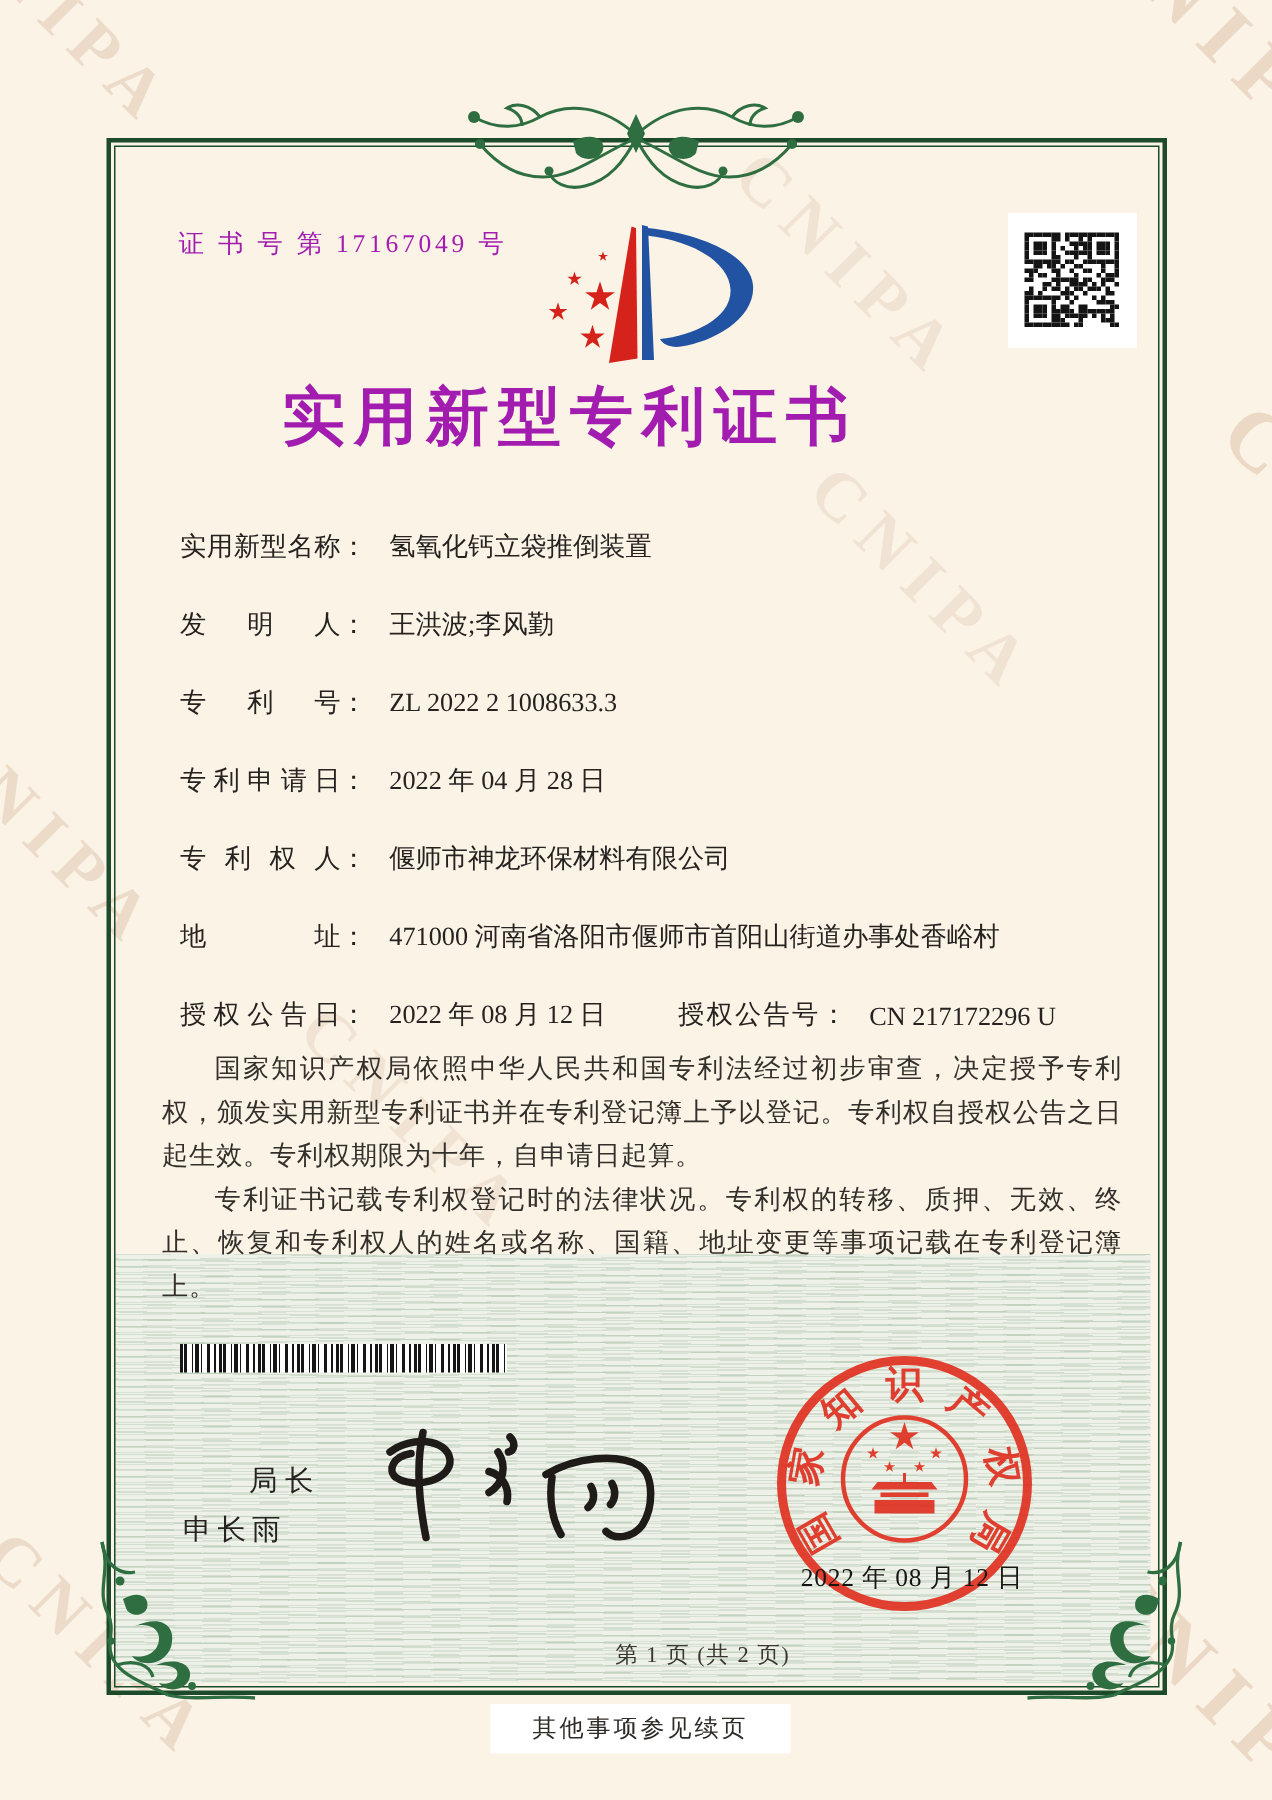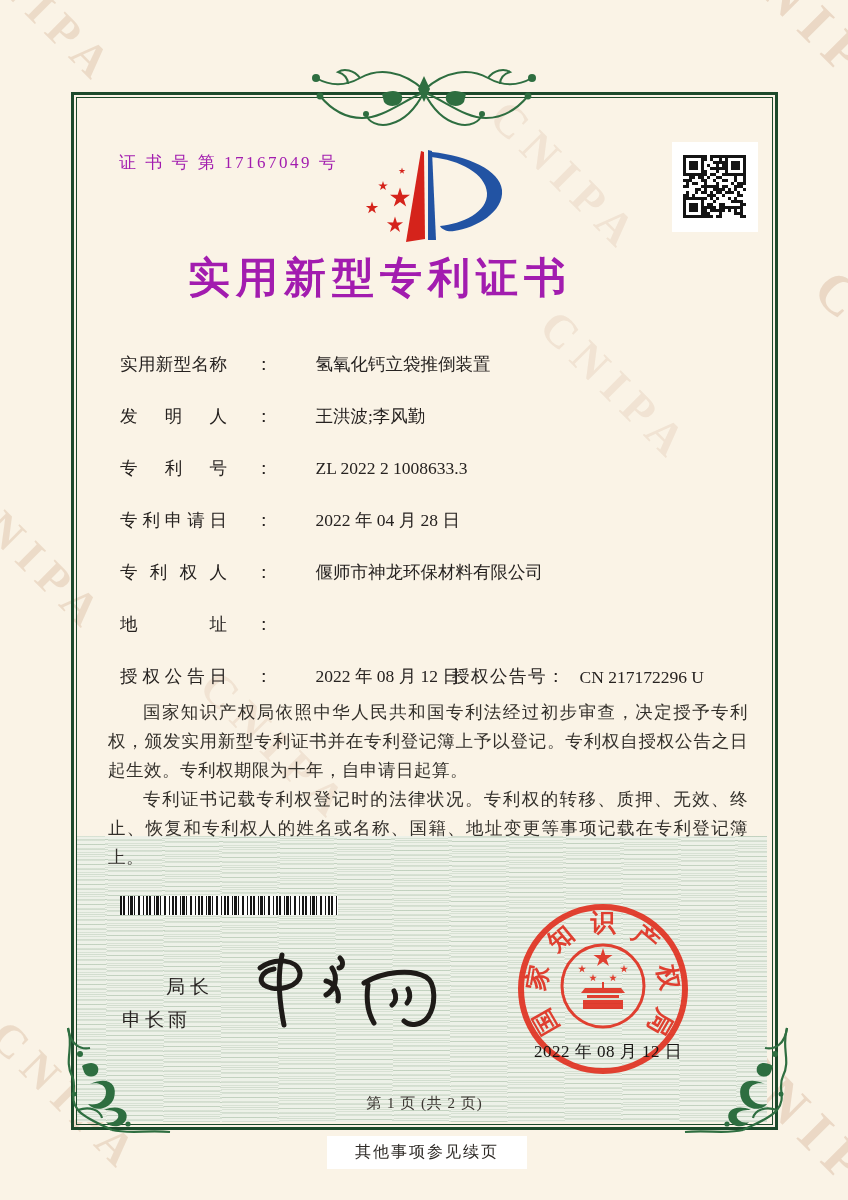--- a/index.html
+++ b/index.html
@@ -43,21 +43,21 @@
   .logo{position:absolute;left:348px;top:136px;z-index:4;}
   .qr-box{position:absolute;left:672px;top:142px;width:86px;height:90px;background:#ffffff;z-index:4;}
   .qr-grid{position:absolute;left:11px;top:13px;display:grid;grid-template-columns:repeat(21,3px);grid-auto-rows:3px;}
   .qr-grid .d{background:#141414;}
   .doc-title{
     position:absolute;left:71px;top:250px;width:618px;z-index:4;
     text-align:center;font-size:42px;font-weight:bold;letter-spacing:6px;color:#a21caf;
   }
   
   .fields{position:absolute;left:120px;top:352px;width:620px;z-index:4;font-size:17.5px;}
-  .field-row{position:relative;display:flex;align-items:baseline;height:22px;margin-bottom:30px;gap:28px;}
+  .field-row{position:relative;display:flex;align-items:baseline;height:22px;margin-bottom:30px;}
   .flabel{display:inline-block;width:107px;text-align:justify;text-align-last:justify;}
   .fvalue{margin-left:15px;}
   .grant-pair{position:absolute;left:332px;top:0;display:flex;align-items:flex-end;}
   .grant-pair .glabel{letter-spacing:1.5px;}
   
   .body-text{position:absolute;left:108px;top:698px;width:640px;z-index:4;
     font-size:17.5px;line-height:29px;text-align:justify;color:#33302b;letter-spacing:.5px;}
   .body-text p{margin:0;text-indent:2em;}
   
   .barcode{position:absolute;left:120px;top:896px;width:218px;height:19px;z-index:4;
@@ -66,21 +66,21 @@
       #151515 8px 9px,#fdfdfd 9px 10px,#151515 10px 13px,#fdfdfd 13px 14px,
       #151515 14px 15px,#fdfdfd 15px 18px,#151515 18px 20px,#fdfdfd 20px 23px,
       #151515 23px 24px,#fdfdfd 24px 26px);}
   .director-title{position:absolute;left:122px;top:974px;z-index:4;font-size:19px;letter-spacing:5px;margin-left:44px;}
   .director-name{position:absolute;left:122px;top:1007px;z-index:4;font-size:19px;letter-spacing:4px;}
   .signature{position:absolute;left:240px;top:933px;z-index:4;}
   .seal{position:absolute;left:503px;top:889px;z-index:5;opacity:.95;}
   .seal-date{position:absolute;left:519px;top:1040px;width:178px;z-index:6;
     text-align:center;font-size:17px;color:#171513;letter-spacing:.5px;}
   .page-info{position:absolute;left:71px;top:1094px;width:707px;z-index:4;
-    text-align:center;font-size:15px;color:#3a3530;letter-spacing:1px;}
+    text-align:center;font-size:15px;color:#3a3530;letter-spacing:1px;padding-left:44px;}
   .continuation{position:absolute;left:327px;top:1136px;z-index:4;
     background:#ffffff;padding:6px 28px;font-size:16px;letter-spacing:2px;color:#2e2a26;}
 </style>
 </head>
 <body>
 
 <div class="page">
 
   <div class="wm" style="left:-55px;top:-18px;">CNIPA</div>
   <div class="wm wm-lg" style="left:700px;top:-8px;">CNIPA</div>
@@ -652,20 +652,21 @@
         <span class="fvalue">2022 年 04 月 28 日</span>
     </div>
     <div class="field-row">
       <span class="flabel">专利权人</span>
         <span>：</span>
         <span class="fvalue">偃师市神龙环保材料有限公司</span>
     </div>
     <div class="field-row">
       <span class="flabel">地址</span>
         <span>：</span>
+        <span class="fvalue">471000 河南省洛阳市偃师市首阳山街道办事处香峪村</span>
     </div>
     <div class="field-row">
       <span class="flabel">授权公告日</span>
         <span>：</span>
         <span class="fvalue">2022 年 08 月 12 日</span>
       <span class="grant-pair">
         <span class="glabel">授权公告号</span>
           <span>：</span>
           <span class="fvalue">CN 217172296 U</span>
       </span>

